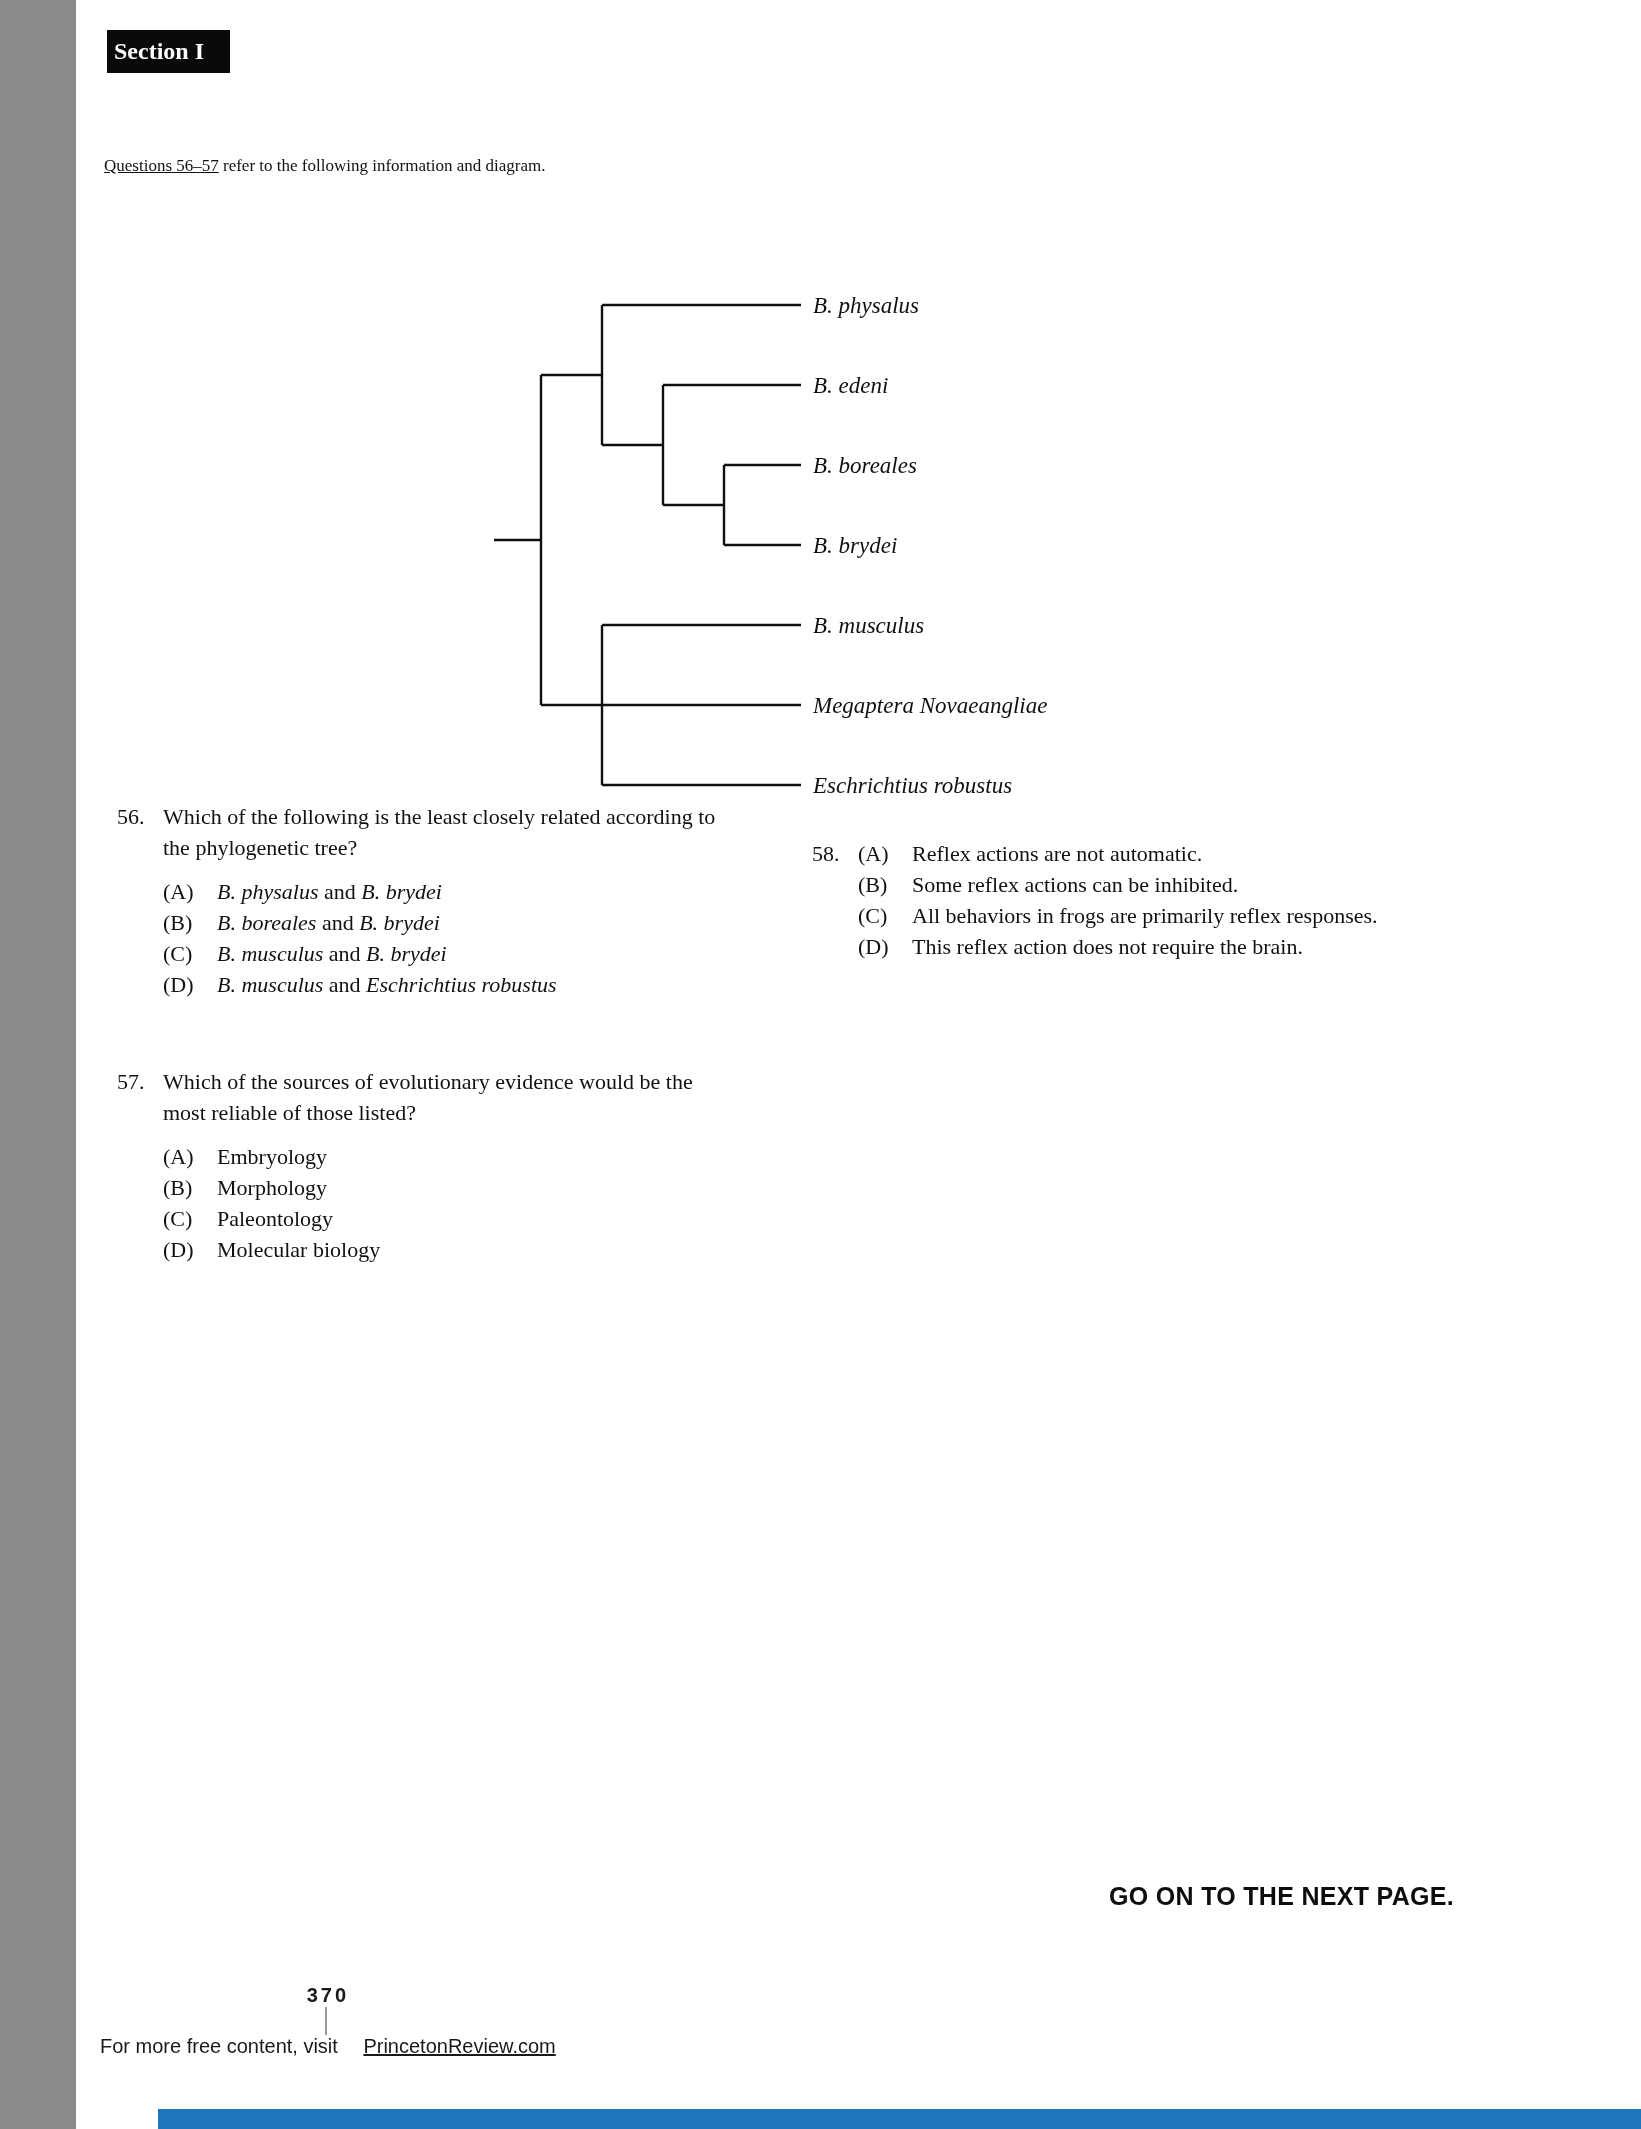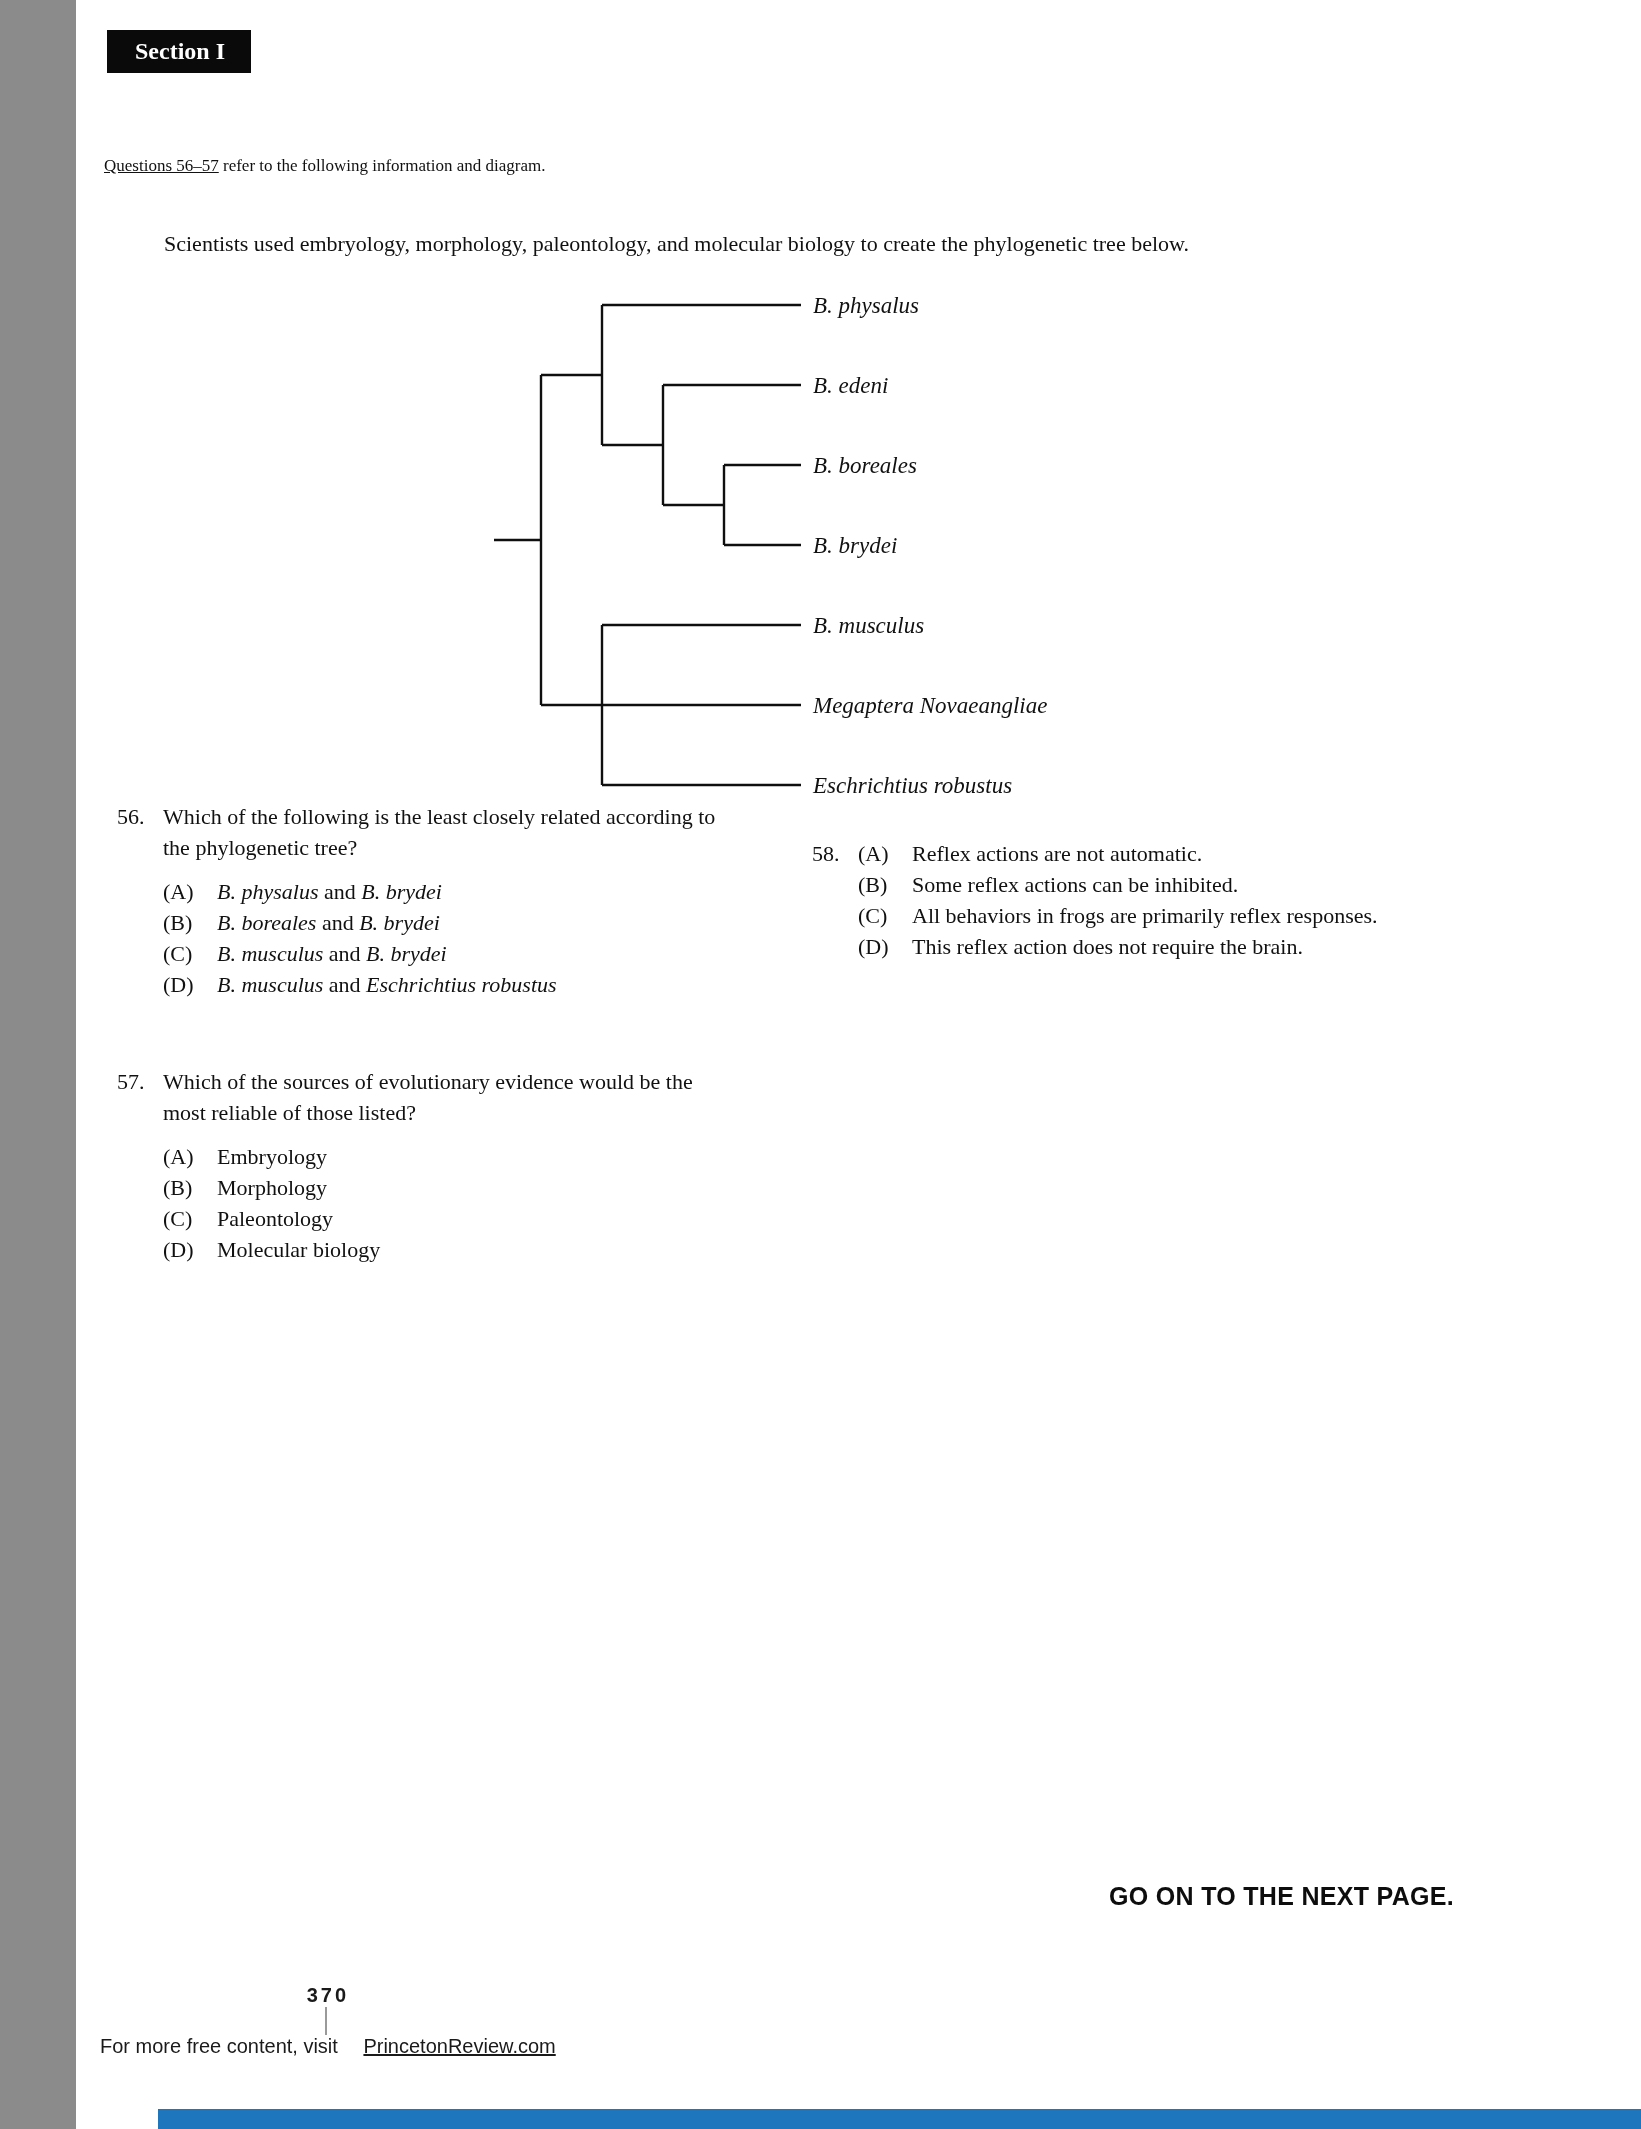--- a/index.html
+++ b/index.html
@@ -20,21 +20,21 @@
     background: #8b8b8b;
   }
   .section-badge {
     position: absolute;
     left: 107px; top: 30px;
     background: #0a0a0a;
     color: #ffffff;
     font-weight: bold;
     font-size: 24px;
     line-height: 24px;
-    padding: 9px 26px 10px 28px;
+    padding: 9px 26px 10px 7px;
   }
   .intro-line {
     position: absolute;
     left: 104px; top: 156px;
     font-size: 17px;
     white-space: nowrap;
   }
   .intro-ref { text-decoration: underline; }
   .intro-desc {
     position: absolute;
@@ -105,21 +105,20 @@
 <body>
 
 <div class="page">
 
   <div class="side-strip" style="background: rgb(139, 139, 139);"></div>
 
   <div class="section-badge">Section I</div>
 
   <div class="intro-line"><span class="intro-ref">Questions 56–57</span><span> refer to the following information and diagram.</span></div>
 
-  <div class="intro-desc">Scientists used embryology, morphology, paleontology, and molecular biology to create the phylogenetic tree below.</div>
 
   <svg class="tree-svg" id="tree-svg" width="1641" height="900">
       <line x1="494" y1="540" x2="541" y2="540" stroke="#0f0f0f" stroke-width="2.4"></line>
       <line x1="541" y1="375" x2="541" y2="705" stroke="#0f0f0f" stroke-width="2.4"></line>
       <line x1="541" y1="375" x2="602" y2="375" stroke="#0f0f0f" stroke-width="2.4"></line>
       <line x1="602" y1="305" x2="602" y2="445" stroke="#0f0f0f" stroke-width="2.4"></line>
       <line x1="602" y1="305" x2="801" y2="305" stroke="#0f0f0f" stroke-width="2.4"></line>
       <text x="813" y="313">B. physalus</text>
       <line x1="602" y1="445" x2="663" y2="445" stroke="#0f0f0f" stroke-width="2.4"></line>
       <line x1="663" y1="385" x2="663" y2="505" stroke="#0f0f0f" stroke-width="2.4"></line>

